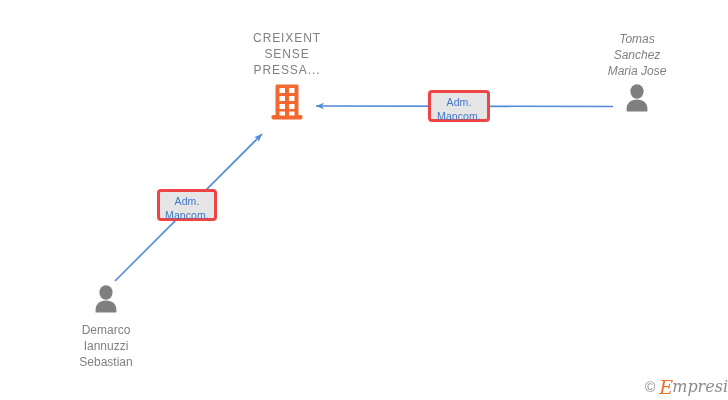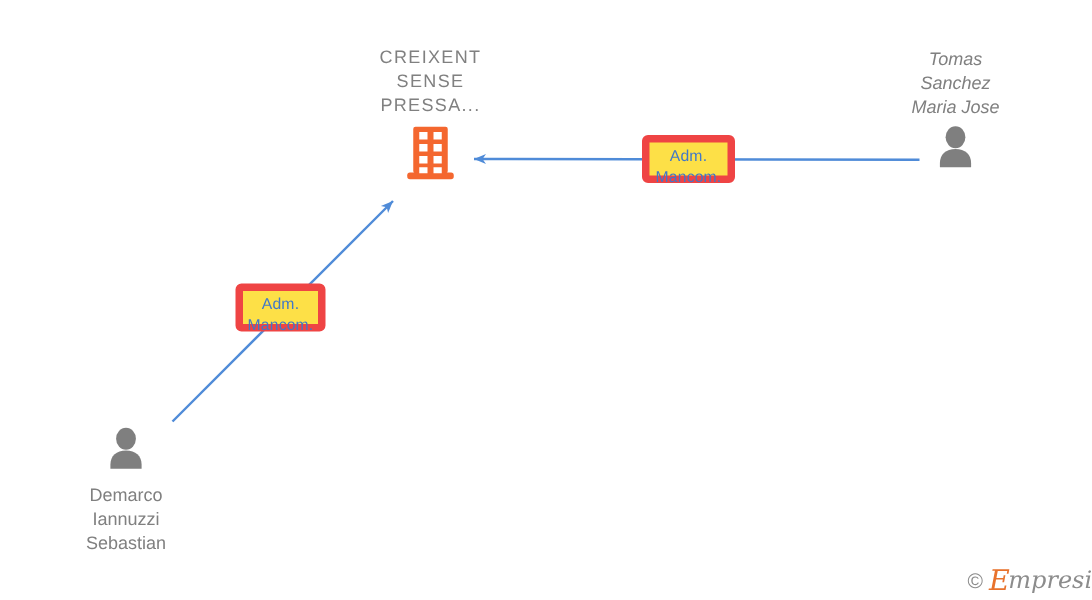--- a/index.html
+++ b/index.html
@@ -48,43 +48,43 @@
     justify-content: center;
   }
 
   
   .person-node {
     position: absolute;
     width: 120px;
     text-align: center;
   }
   .person-node.right { left: 577px; top: 31px; font-style: italic; }
-  .person-node.left  { left: 24px;  top: 284px; }
+  .person-node.left  { left: 46px;  top: 284px; }
   .person-label {
     font-size: 12px;
     line-height: 16px;
     color: #808080;
     white-space: pre-line;
   }
   .person-wrap {
     height: 34px;
     display: flex;
     align-items: flex-start;
     justify-content: center;
   }
   .person-node.right .person-wrap { margin-top: 4px; }
   .person-node.left  .person-label { margin-top: 4px; }
 
   
   .rel-label {
     position: absolute;
     box-sizing: border-box;
-    border: 5px solid #ef4444;
+    border: 3px solid #ef4444;
     border-radius: 4px;
-    background: #fde047;
+    background: #e5e5e5;
     color: #4178C8;
     font-size: 10.5px;
     line-height: 14px;
     text-align: center;
     padding-top: 2px;
     white-space: pre-line;
     letter-spacing: 0.1px;
   }
   #rel-label-right { left: 428px; top: 90px; width: 62px; height: 32px; }
   #rel-label-left  { left: 157px; top: 189px; width: 60px; height: 32px; }

